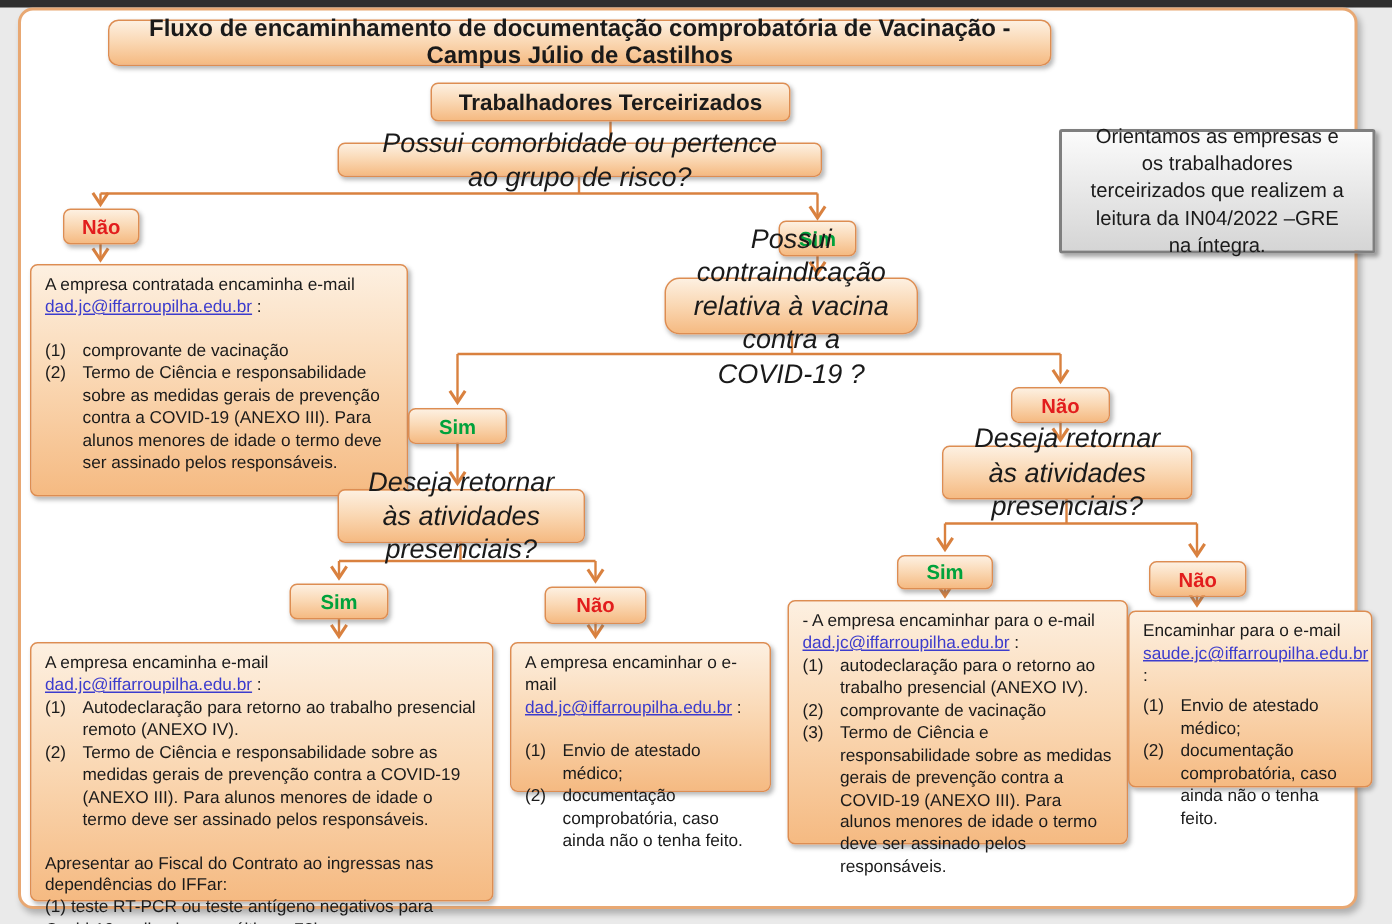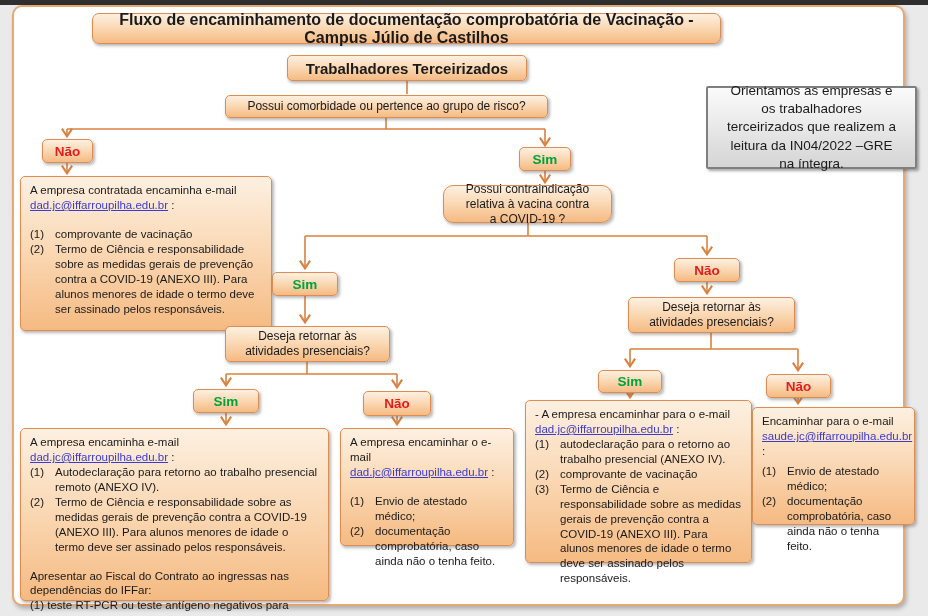--- a/index.html
+++ b/index.html
@@ -10,21 +10,21 @@
          background:#ffffff;border:2px solid #e8a873;border-radius:10px;
          box-shadow:2px 3px 4px rgba(0,0,0,0.25);}
   svg#connectors{position:absolute;left:0;top:0;width:928px;height:616px;pointer-events:none;}
   .n{position:absolute;box-sizing:border-box;color:#1a1a1a;}
   .ob{background:linear-gradient(180deg,#fdf0e1 0%,#fad8b4 48%,#f5ba82 100%);
       border:1.5px solid #dd8d52;border-radius:5px;
       box-shadow:1.5px 2px 3px rgba(100,100,100,0.45);}
   .center{display:flex;align-items:center;justify-content:center;text-align:center;}
   .title-box{font-weight:bold;font-size:16px;border-radius:7px;}
   .header-box{font-weight:bold;font-size:15px;}
-  .q{font-size:12px;line-height:1.25;padding:2px 18px;}
+  .q{font-size:18px;line-height:1.25;padding:2px 18px;font-style:italic;}
   .lbl{font-weight:bold;font-size:13.5px;}
   .lbl-yes{color:#00a23c;}
   .lbl-no{color:#e21d1d;}
   .detail{font-size:11.5px;line-height:1.3;padding:6px 9px;text-align:left;margin-left:12px;}
   .note{background:linear-gradient(180deg,#fbfbfb 0%,#e6e6e6 55%,#d5d5d5 100%);
         border:2px solid #7f7f7f;border-radius:2px;font-size:13.5px;line-height:1.35;
         box-shadow:2px 2px 3px rgba(0,0,0,0.35);padding:4px 16px;}
   .link{color:#3c3ccd;text-decoration:underline;cursor:pointer;}
   .li{display:flex;margin:0;}
   .li .num{width:25px;flex:none;}
@@ -68,21 +68,21 @@
       <path d="M397,415 L397,423" marker-end="url(#arr)"></path>
       <path d="M711,332 L711,349"></path>
       <path d="M630,349 L798,349"></path>
       <path d="M630,349 L630,365" marker-end="url(#arr)"></path>
       <path d="M798,349 L798,369" marker-end="url(#arr)"></path>
       <path d="M630,392 L630,396" marker-end="url(#arr)"></path>
       <path d="M798,397 L798,402" marker-end="url(#arr)"></path>
     </g>
   </svg>
 
-  <div class="n ob center title-box" style="left:92px;top:13px;width:629px;height:31px;">Fluxo de encaminhamento de documentação comprobatória de Vacinação - Campus Júlio de Castilhos</div>
+  <div class="n ob center title-box" style="left:72px;top:13px;width:629px;height:31px;">Fluxo de encaminhamento de documentação comprobatória de Vacinação - Campus Júlio de Castilhos</div>
 
   <div class="n ob center header-box" style="left:287px;top:55px;width:240px;height:26px;">Trabalhadores Terceirizados</div>
 
   <div class="n ob center q" style="left:225px;top:95px;width:323px;height:23px;">Possui comorbidade ou pertence ao grupo de risco?</div>
 
   <div class="n note center" style="left:706px;top:86px;width:211px;height:83px;">Orientamos as empresas e os trabalhadores terceirizados que realizem a leitura da IN04/2022 –GRE na íntegra.</div>
 
   <div class="n ob center lbl lbl-no" style="left:42px;top:139px;width:51px;height:24px;">Não</div>
   <div class="n ob center lbl lbl-yes" style="left:519px;top:147px;width:52px;height:24px;">Sim</div>
 
@@ -122,21 +122,21 @@
     </div>
     <div class="li">
       <span class="num">(2)</span>
       <span class="txt">Termo de Ciência e responsabilidade sobre as medidas gerais de prevenção contra a COVID-19 (ANEXO III). Para alunos menores de idade o termo deve ser assinado pelos responsáveis.</span>
     </div>
     <div class="gap"></div>
     <p class="m0">Apresentar ao Fiscal do Contrato ao ingressas nas dependências do IFFar:</p>
     <p class="m0">(1) teste RT-PCR ou teste antígeno negativos para Covid-19 realizados nas últimas 72h.</p>
   </div>
 
-  <div class="n ob detail" style="left:328px;top:428px;width:174px;height:118px;">
+  <div class="n ob detail" style="left:328px;top:428px;width:174px;height:100px;">
     <p class="m0">A empresa encaminhar o e-mail</p>
     <p class="m0"><span class="link">dad.jc@iffarroupilha.edu.br</span><span> :</span></p>
     <div class="gap"></div>
     <div class="li">
       <span class="num">(1)</span>
       <span class="txt">Envio de atestado médico;</span>
     </div>
     <div class="li">
       <span class="num">(2)</span>
       <span class="txt">documentação comprobatória, caso ainda não o tenha feito.</span>

